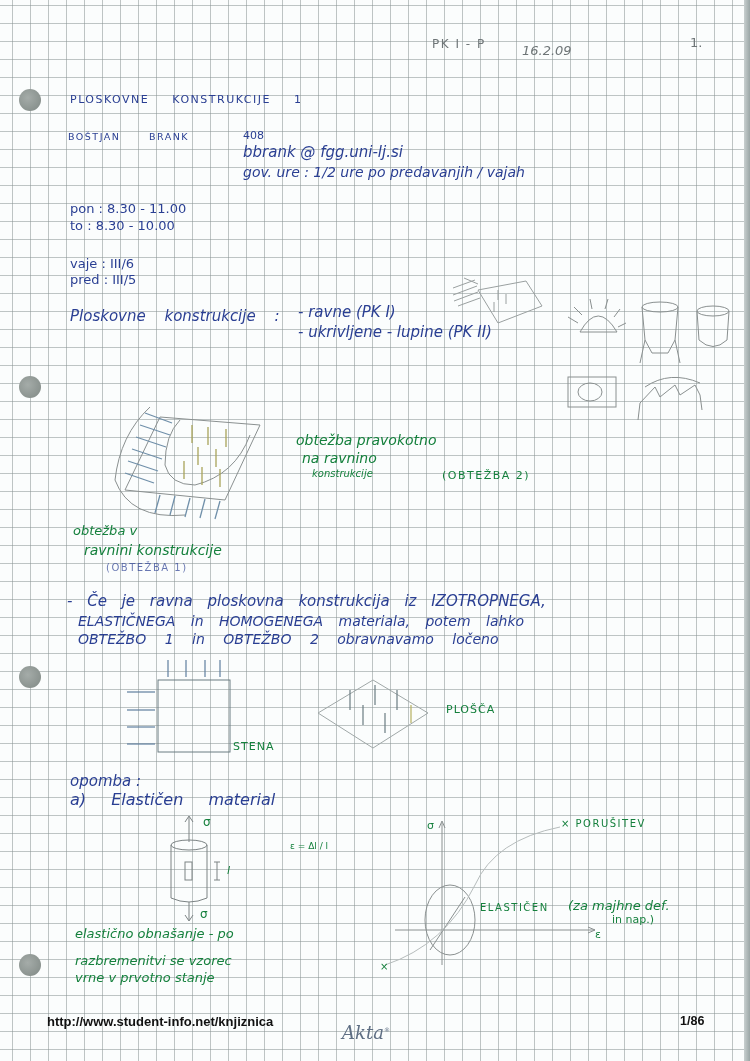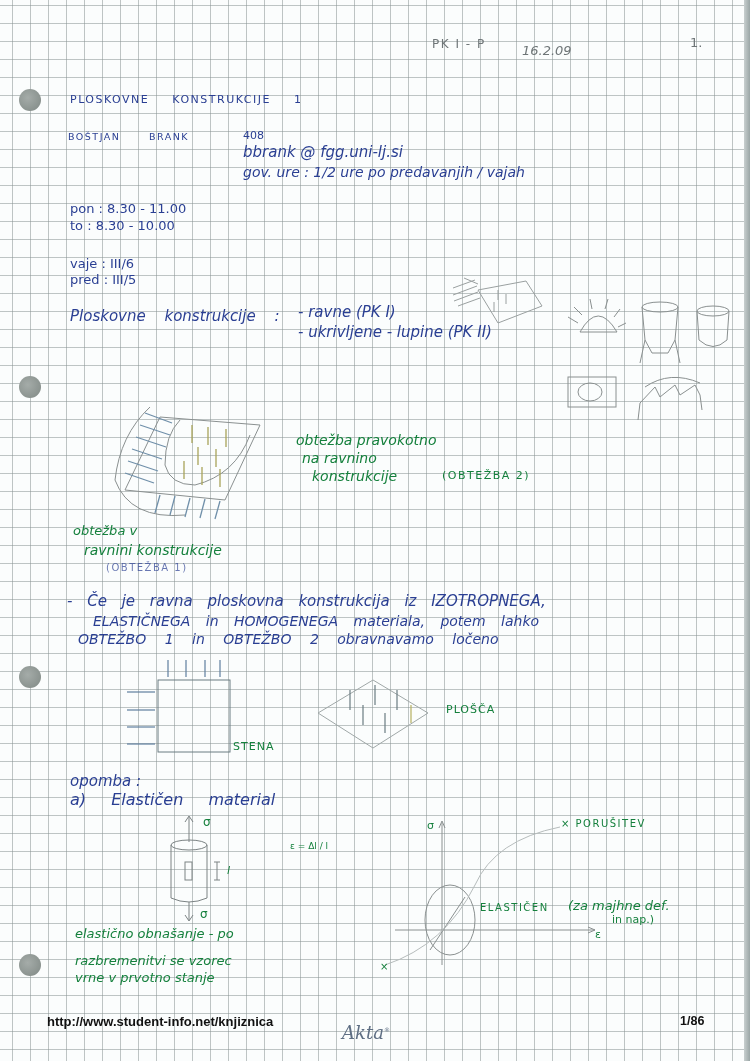--- a/index.html
+++ b/index.html
@@ -125,29 +125,29 @@
     <line x1="88" y1="52" x2="88" y2="70"></line>
       <line x1="106" y1="54" x2="106" y2="72"></line>
     <line x1="74" y1="66" x2="74" y2="84"></line>
       <line x1="92" y1="72" x2="92" y2="90"></line>
       <line x1="110" y1="74" x2="110" y2="92"></line>
   </g>
 </svg>
 
 <div class="hw pencil" style="left:296px; top:433px; font-size:14px; font-style:italic;">obtežba pravokotno</div>
 <div class="hw pencil" style="left:302px; top:451px; font-size:14px; font-style:italic;">na ravnino</div>
-<div class="hw pencil" style="left:312px; top:469px; font-size:14px; font-style:italic;">konstrukcije</div>
+<div class="hw pencil" style="left:312px; top:469px; font-size:10px; font-style:italic;">konstrukcije</div>
 <div class="hw pencil small-caps" style="left:442px; top:470px; font-size:11px;">(OBTEŽBA 2)</div>
 
 <div class="hw pencil" style="left:73px; top:524px; font-size:13px; font-style:italic;">obtežba v</div>
 <div class="hw pencil" style="left:84px; top:543px; font-size:14px; font-style:italic;">ravnini konstrukcije</div>
 <div class="hw blue small-caps" style="left:106px; top:563px; font-size:10px; opacity:0.7;">(OBTEŽBA 1)</div>
 
 <div class="hw blue" style="left:67px; top:594px; font-size:15px; font-style:italic; word-spacing:10px;">- Če je ravna ploskovna konstrukcija iz IZOTROPNEGA,</div>
-<div class="hw blue" style="left:78px; top:614px; font-size:14px; font-style:italic; word-spacing:11px;margin-left:15px;">ELASTIČNEGA in HOMOGENEGA materiala, potem lahko</div>
+<div class="hw blue" style="left:78px; top:614px; font-size:14px; font-style:italic; word-spacing:11px;">ELASTIČNEGA in HOMOGENEGA materiala, potem lahko</div>
 <div class="hw blue" style="left:78px; top:632px; font-size:14px; font-style:italic; word-spacing:14px;">OBTEŽBO 1 in OBTEŽBO 2 obravnavamo ločeno</div>
 
 <svg class="sketch" style="left:125px; top:655px;" width="110" height="105">
   <rect x="33" y="25" width="72" height="72" fill="none" stroke="#6b7c82" stroke-width="1"></rect>
   <g stroke="#5f7f9f" stroke-width="1.2">
     <line x1="43" y1="5" x2="43" y2="22"></line>
       <line x1="61" y1="5" x2="61" y2="22"></line>
       <line x1="80" y1="5" x2="80" y2="22"></line>
       <line x1="95" y1="5" x2="95" y2="22"></line>
     <line x1="2" y1="37" x2="30" y2="37"></line>

